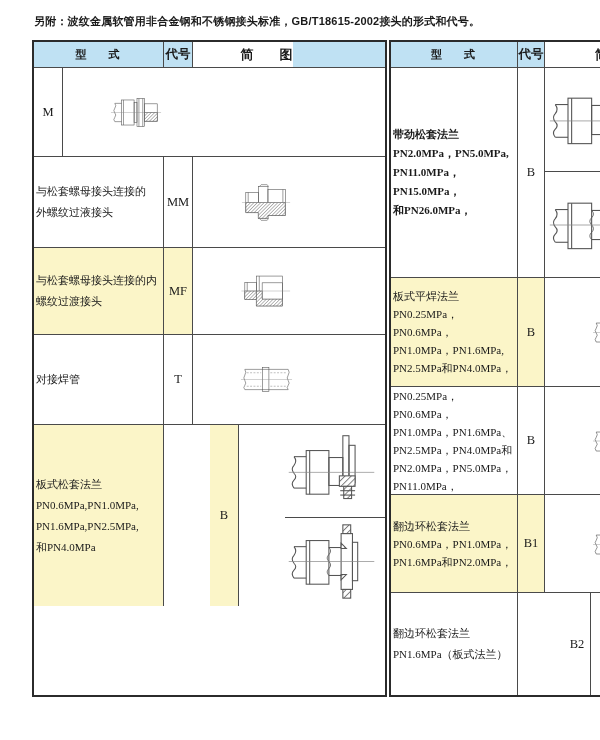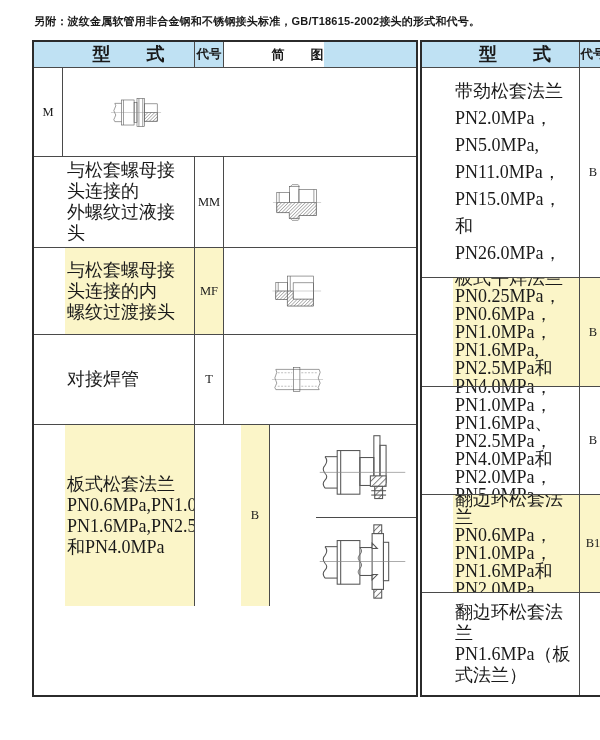--- a/index.html
+++ b/index.html
@@ -32,26 +32,25 @@
   .half.right .code{width:27px;}
   .half.right .diag{width:105px;}
 
   .hrow{background:var(--header-bg,#bfe1f3);}
   .hcell{
     display:flex;align-items:center;justify-content:center;
     font-size:13px;font-weight:700;background:var(--header-bg,#bfe1f3);
   }
   .type{
     display:flex;flex-direction:column;justify-content:center;
-    padding:4px 4px 4px 2px;font-size:18px;line-height:19px;
+    padding:4px 4px 4px 2px;font-size:11px;line-height:19px;
     white-space:pre-line;
-    margin-left:31px;
   }
   .lh21 .type{line-height:21px;}
-  .lh22 .type{line-height:27px;}
+  .lh22 .type{line-height:19px;font-weight:bold;}
   .lh18 .type{line-height:18px;}
   .code{
     display:flex;align-items:center;justify-content:center;
     font-size:12.5px;
   }
   .diag{display:flex;align-items:center;justify-content:center;background:#fff;padding-left:47px;}
   .diag.split{flex-direction:column;padding:0;}
   .diag .sub{
     width:100%;box-sizing:border-box;display:flex;align-items:center;justify-content:center;
   }

